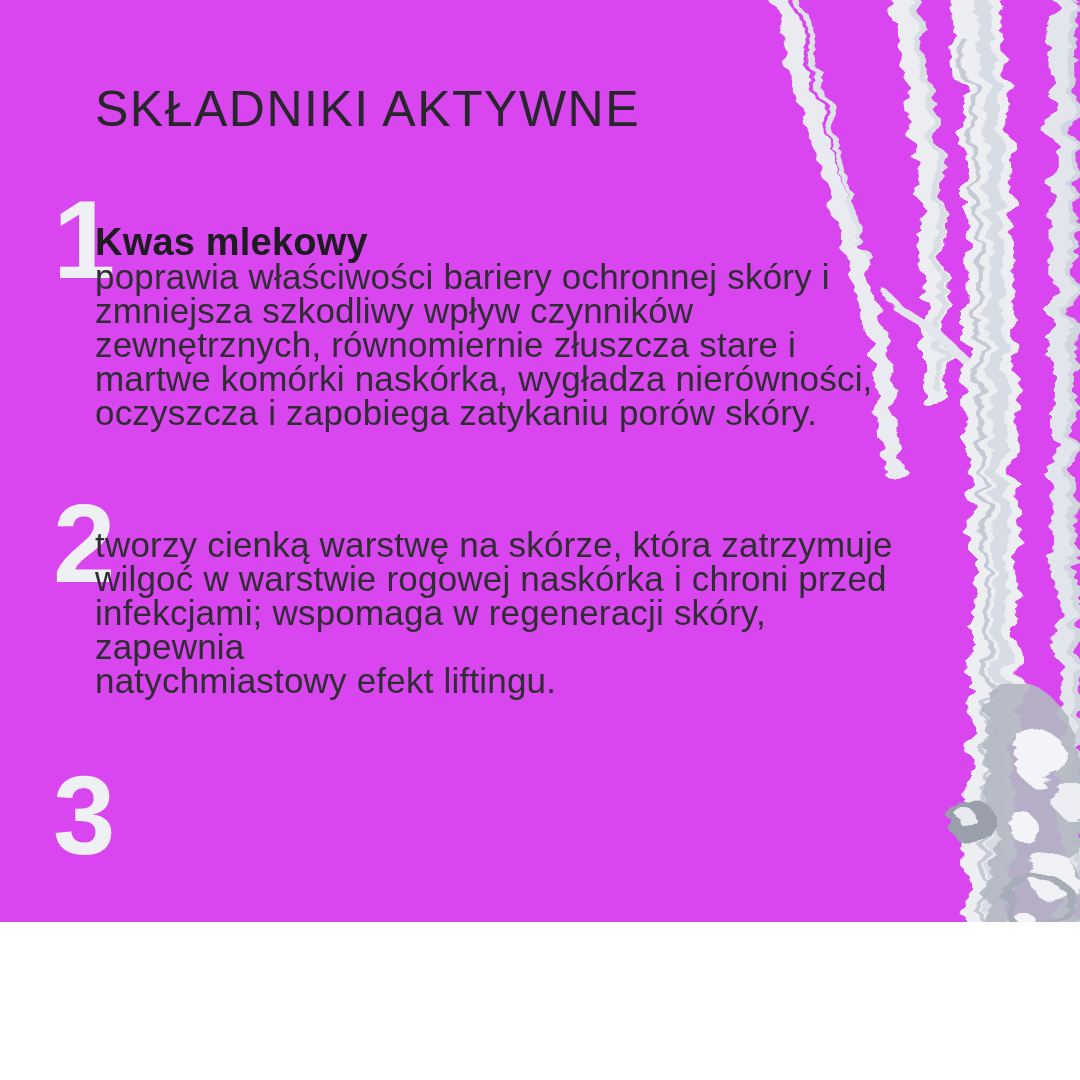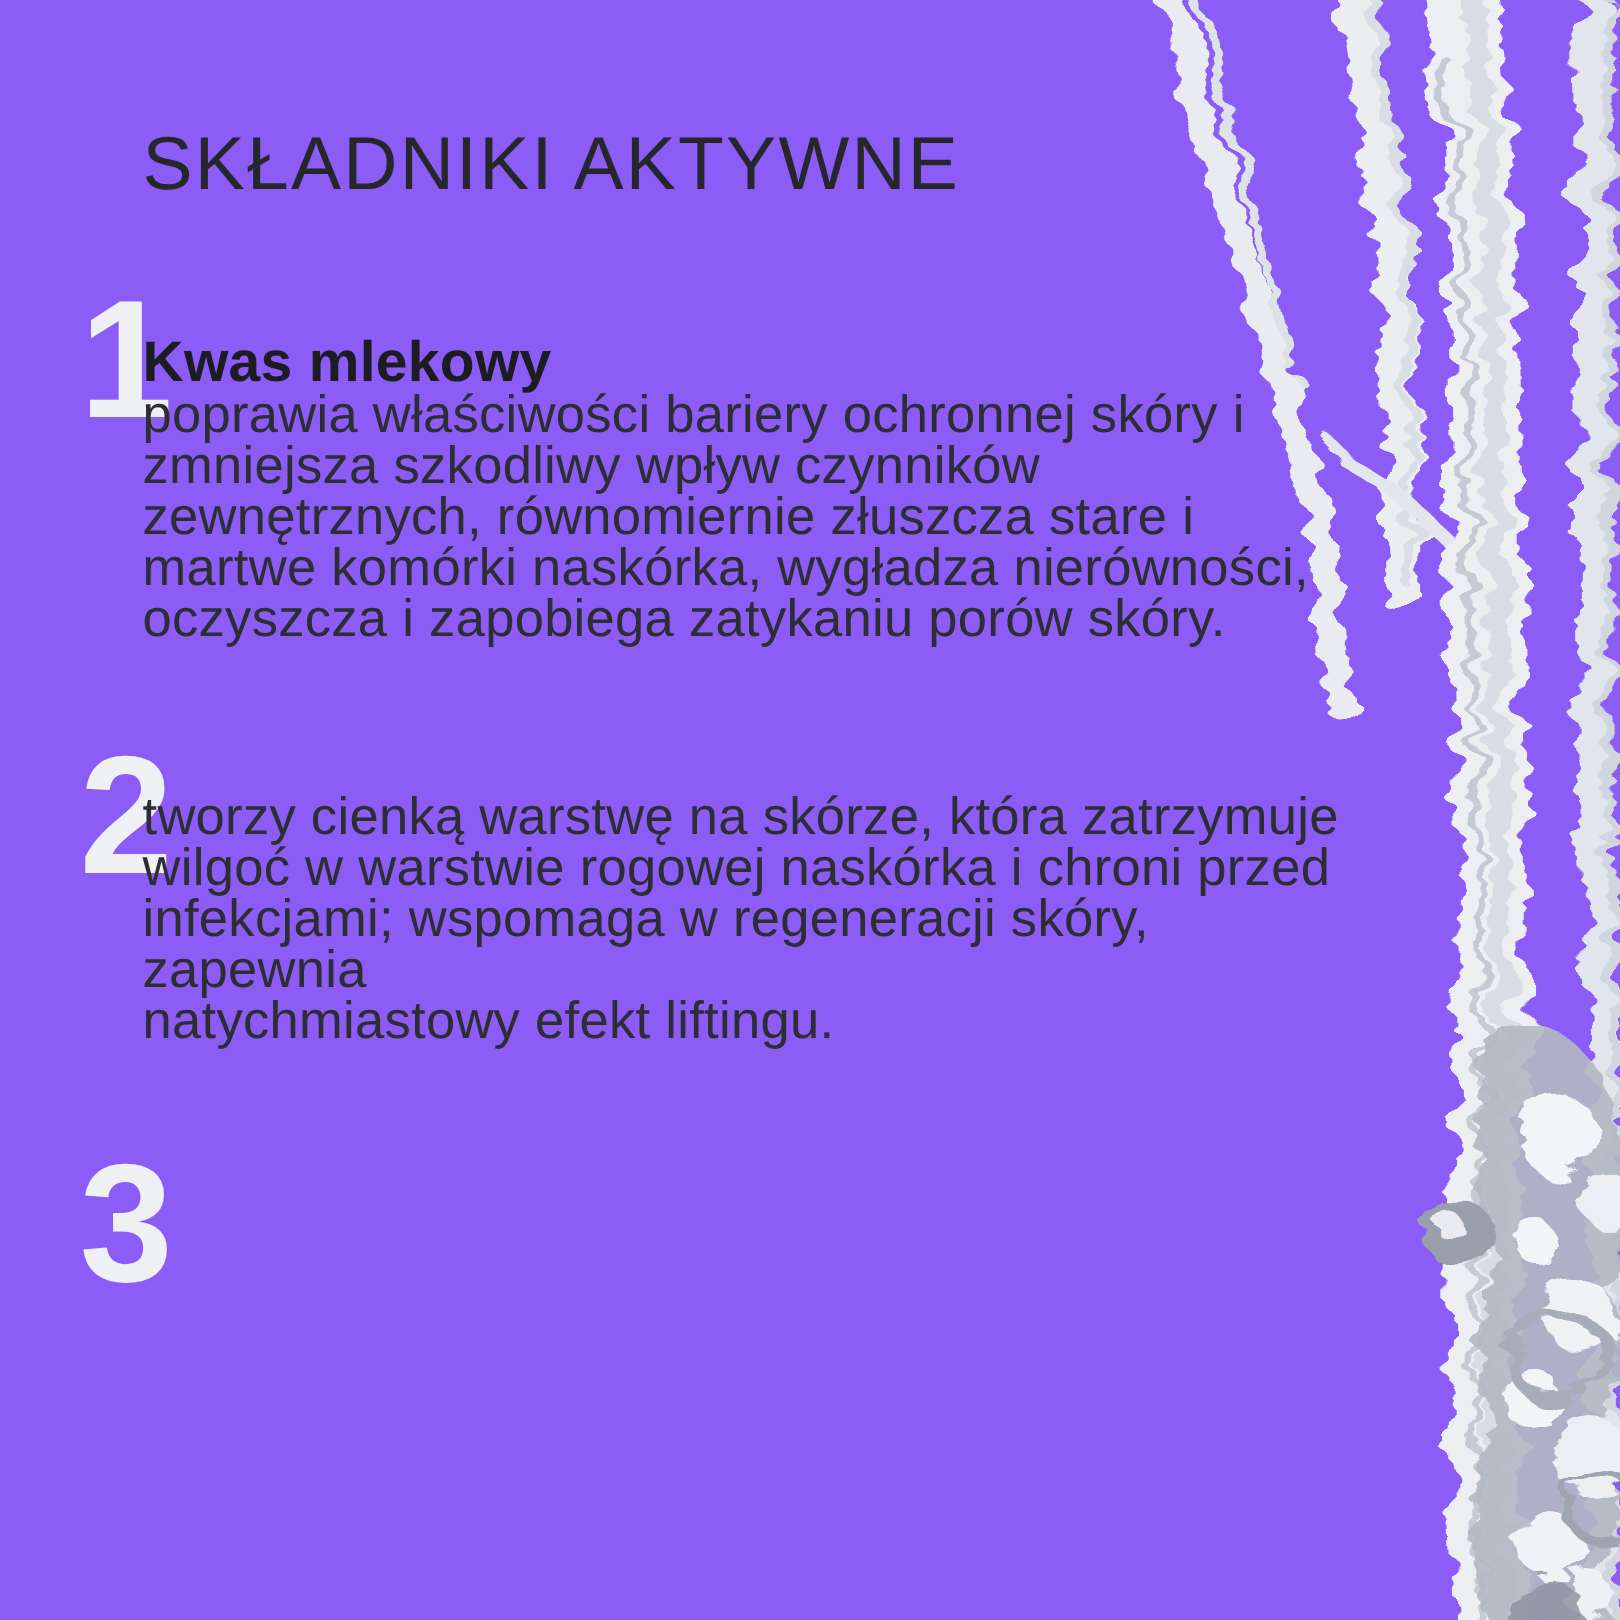--- a/index.html
+++ b/index.html
@@ -3,22 +3,22 @@
 <meta charset="utf-8">
 <style>
   html, body {
     margin: 0;
     padding: 0;
     background: #ffffff;
   }
   .canvas {
     position: relative;
     width: 1080px;
-    height: 1080px;
-    background: #8b5cf6;
+    height: 922px;
+    background: #d946ef;
     overflow: hidden;
     font-family: "Liberation Sans", sans-serif;
   }
   .splash {
     position: absolute;
     top: 0;
     right: 0;
     width: 340px;
     height: 1080px;
     pointer-events: none;

